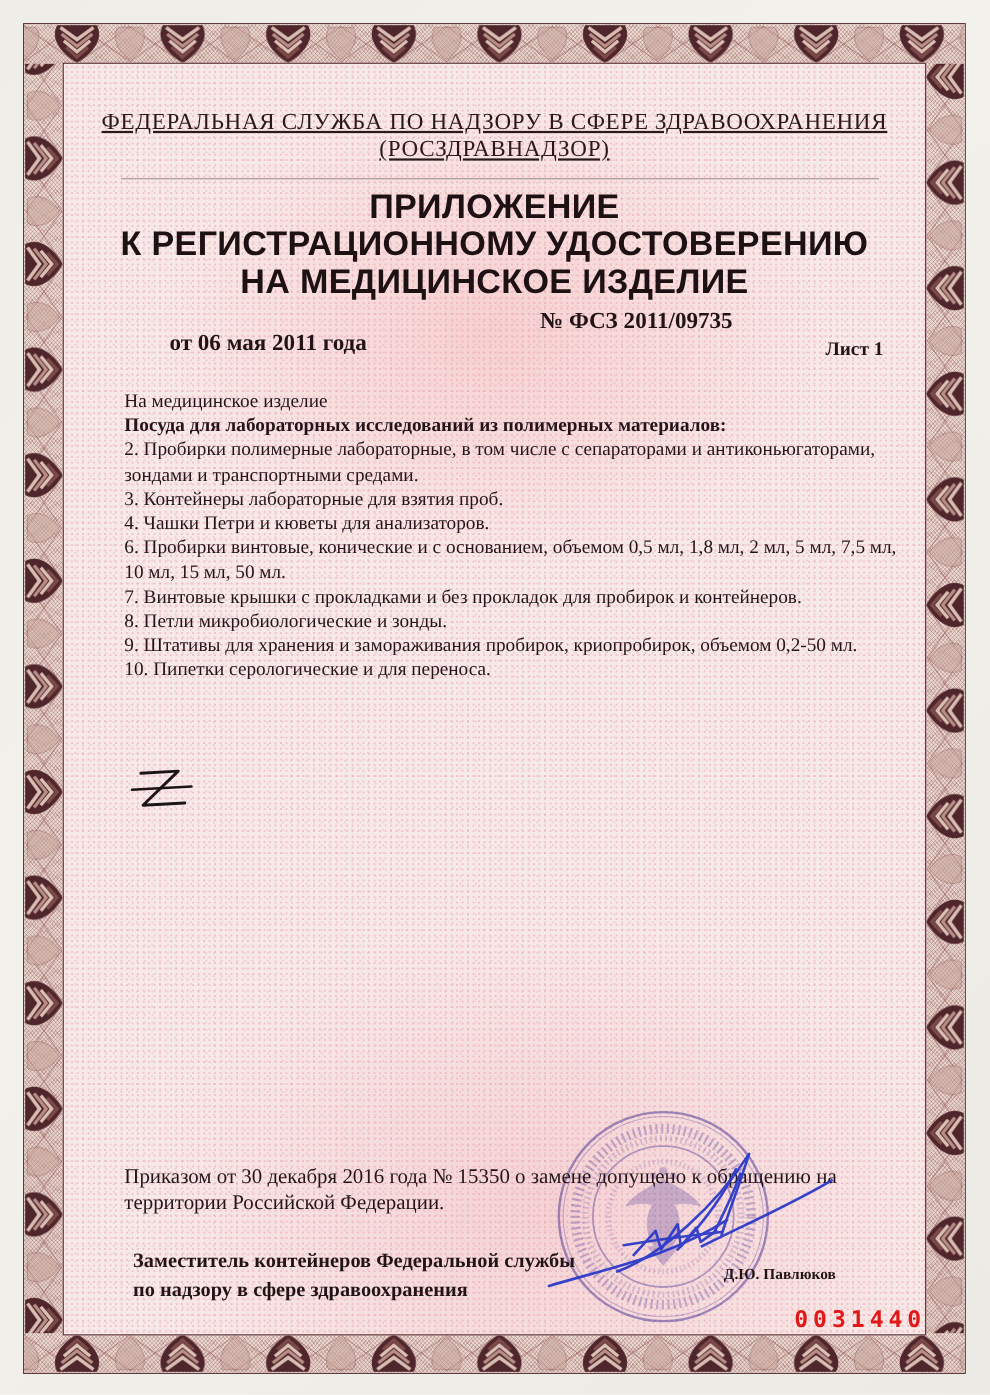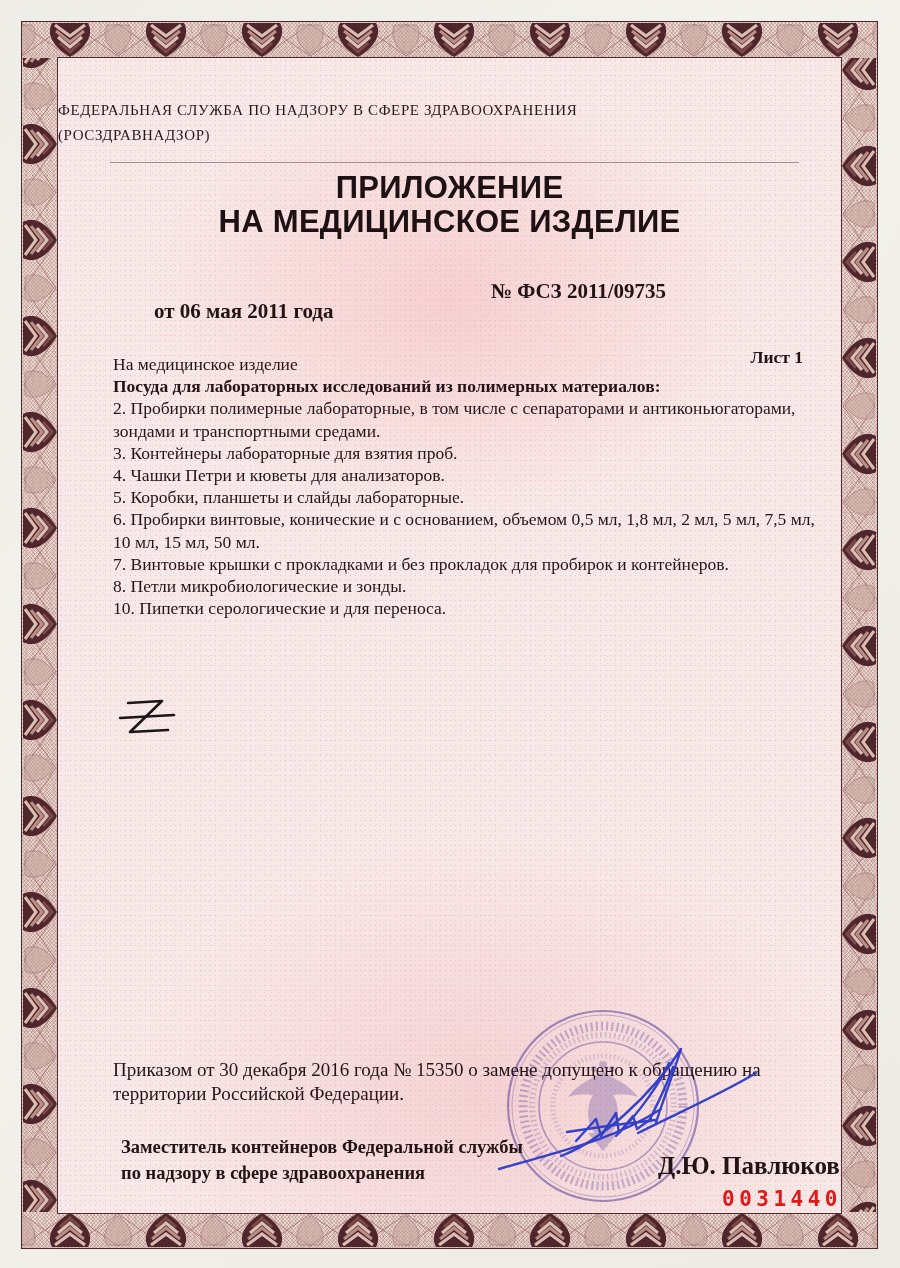--- a/index.html
+++ b/index.html
@@ -33,35 +33,35 @@
     background-color:#f7e9e7;
     background-image:
       radial-gradient(circle, rgba(238,150,170,0.50) 0 0.9px, rgba(0,0,0,0) 1px),
       radial-gradient(circle, rgba(222,158,200,0.38) 0 0.9px, rgba(0,0,0,0) 1px),
       radial-gradient(ellipse 430px 310px at 50% 21%, rgba(246,168,172,0.38), rgba(0,0,0,0) 70%),
       radial-gradient(ellipse 520px 370px at 56% 90%, rgba(240,162,172,0.33), rgba(0,0,0,0) 70%);
     background-size:5px 5px, 7px 7px, 100% 100%, 100% 100%;
     overflow:hidden;
   }
   .abs{position:absolute;}
-  .header{top:40px;left:0;right:0;text-align:left;font-size:15px;line-height:25px;letter-spacing:0.6px;color:#2a181b;}
+  .header{top:40px;left:0;right:0;text-align:center;font-size:21px;line-height:25px;letter-spacing:0.6px;color:#2a181b;text-decoration:underline;}
   .rule{top:104px;left:52px;right:42px;height:1px;background:#a18f8f;}
   .title{top:113px;left:0;right:0;text-align:center;
     font-family:"Liberation Sans",sans-serif;font-weight:bold;
     font-size:31px;line-height:34px;color:#1d1114;letter-spacing:0.3px;}
   .meta{top:221px;left:0;right:0;height:26px;font-weight:bold;font-size:21px;color:#221316;}
   .meta .date{position:absolute;left:96px;top:0;margin-top:20px;}
   .meta .number{position:absolute;left:433px;top:0;}
-  .sheet{top:249px;right:38px;font-weight:bold;font-size:17.5px;color:#221316;margin-top:40px;}
+  .sheet{top:249px;right:38px;font-weight:bold;font-size:17.5px;color:#221316;}
   .bodytext{top:295px;left:55px;width:703px;font-size:17.5px;line-height:22.2px;color:#241419;}
   .bodytext p{margin:0;}
   .bodytext .prod{font-weight:bold;}
   .order{top:1000px;left:55px;width:708px;font-size:19px;line-height:24.2px;color:#241419;}
   .sigtitle{top:1076px;left:63px;font-weight:bold;font-size:18.5px;line-height:26px;color:#221316;}
-  .signame{top:1094px;left:600px;font-weight:bold;font-size:25px;color:#221316;}
+  .signame{top:1094px;left:600px;font-weight:bold;font-size:14px;color:#221316;}
   .serial{top:1129px;left:664px;font-family:"DejaVu Sans Mono",monospace;font-weight:bold;
     font-size:21px;letter-spacing:4.5px;color:var(--serial_red,#e01818);}
   .sealwrap{top:943px;left:440px;width:210px;height:210px;mix-blend-mode:multiply;opacity:0.85;pointer-events:none;}
   .sigwrap{top:980px;left:430px;width:290px;height:200px;pointer-events:none;}
   .zmark{top:634px;left:58px;width:64px;height:48px;}
 </style>
 </head>
 <body>
 
 <div class="band">
@@ -157,40 +157,41 @@
 
   <div class="abs header">
     <div>ФЕДЕРАЛЬНАЯ СЛУЖБА ПО НАДЗОРУ В СФЕРЕ ЗДРАВООХРАНЕНИЯ</div>
     <div>(РОСЗДРАВНАДЗОР)</div>
   </div>
 
   <div class="abs rule"></div>
 
   <div class="abs title">
     <div>ПРИЛОЖЕНИЕ</div>
+    <div>К РЕГИСТРАЦИОННОМУ УДОСТОВЕРЕНИЮ</div>
     <div>НА МЕДИЦИНСКОЕ ИЗДЕЛИЕ</div>
   </div>
 
   <div class="abs meta">
     <span class="date">от 06 мая 2011 года</span>
     <span class="number">№ ФСЗ 2011/09735</span>
   </div>
 
   <div class="abs sheet">Лист 1</div>
 
   <div class="abs bodytext">
     <p>На медицинское изделие</p>
     <p class="prod">Посуда для лабораторных исследований из полимерных материалов:</p>
     <p>2. Пробирки полимерные лабораторные, в том числе с сепараторами и антиконьюгаторами, зондами и транспортными средами.</p>
     <p>3. Контейнеры лабораторные для взятия проб.</p>
     <p>4. Чашки Петри и кюветы для анализаторов.</p>
-    <p>5. Коробки, планшеты и слайды лабораторные.</p>
     <p>6. Пробирки винтовые, конические и с основанием, объемом 0,5 мл, 1,8 мл, 2 мл, 5 мл, 7,5 мл, 10 мл, 15 мл, 50 мл.</p>
     <p>7. Винтовые крышки с прокладками и без прокладок для пробирок и контейнеров.</p>
     <p>8. Петли микробиологические и зонды.</p>
+    <p>9. Штативы для хранения и замораживания пробирок, криопробирок, объемом 0,2-50 мл.</p>
     <p>10. Пипетки серологические и для переноса.</p>
   </div>
 
   <svg class="abs zmark" viewBox="0 0 64 48">
     <path d="M12,11 L46,9 L14,40 L52,38" stroke="#1c1416" stroke-width="2.6" fill="none" stroke-linecap="round" stroke-linejoin="round"></path>
     <path d="M4,26 L58,23" stroke="#1c1416" stroke-width="2.4" fill="none" stroke-linecap="round"></path>
   </svg>
 
   <div class="abs order">Приказом от 30 декабря 2016 года № 15350 о замене допущено к обращению на территории Российской Федерации.</div>
 

